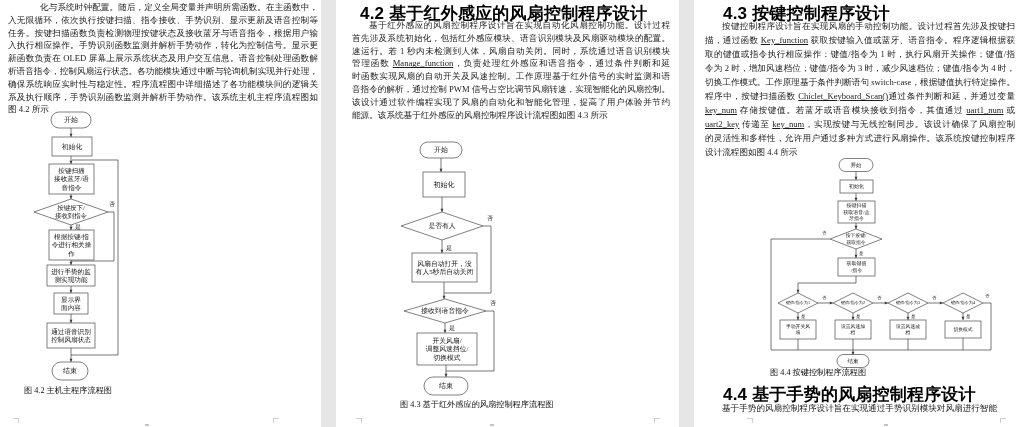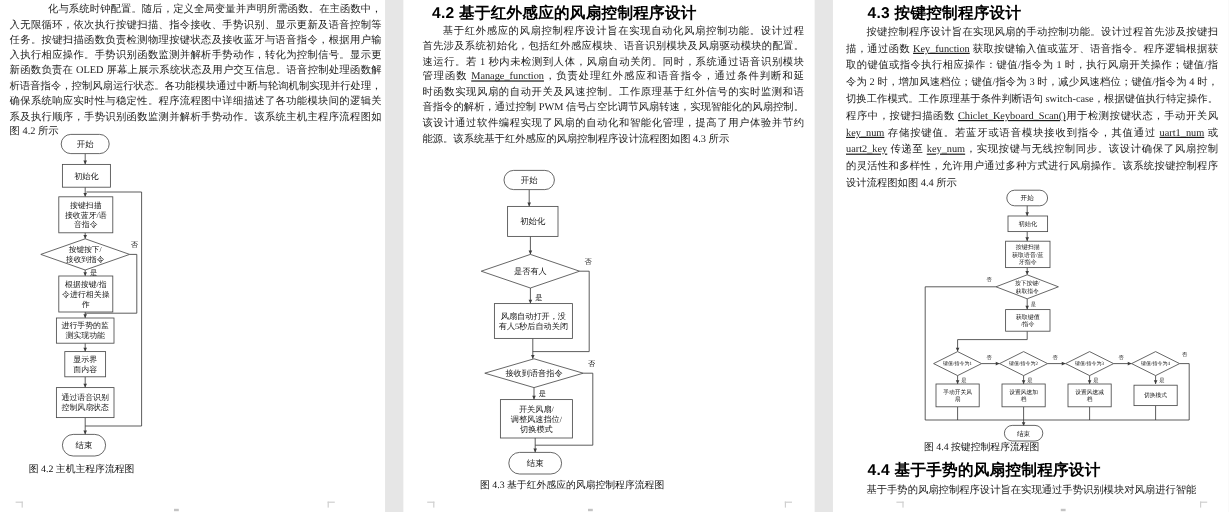--- a/index.html
+++ b/index.html
@@ -1,20 +1,20 @@
 <!DOCTYPE html>
 <html><head>
 <meta charset="utf-8">
 <style>
   html,body{margin:0;padding:0;}
   body{width:1024px;height:427px;background:#e6e6e6;position:relative;overflow:hidden;
        font-family:"Liberation Serif","DejaVu Serif",serif;}
   .page{position:absolute;top:0;height:427px;background:#ffffff;}
   .h{position:absolute;font-family:"Liberation Sans","DejaVu Sans",sans-serif;font-weight:bold;
-     font-size:13px;color:#000;white-space:nowrap;letter-spacing:.2px;}
+     font-size:17px;color:#000;white-space:nowrap;letter-spacing:.2px;}
   .para{position:absolute;color:#1c1c1c;font-size:8.6px;}
   .ln{text-align:justify;text-align-last:justify;overflow:hidden;}
   .ln.last{text-align-last:left;}
   .ln.ind{text-indent:17px;}
   .u{text-decoration:underline;text-underline-offset:1px;}
   .cap{position:absolute;font-size:8.2px;color:#111;white-space:nowrap;}
   svg.fc{position:absolute;left:0;top:0;pointer-events:none;}
   .cm{position:absolute;width:5px;height:4px;border-top:1px solid #cfcfcf;}
   .cm.l{border-right:1px solid #cfcfcf;}
   .cm.r{border-left:1px solid #cfcfcf;}
@@ -133,21 +133,21 @@
       <div class="dot" style="left: 154px; top: 424px;"></div>
     </div>
     <div class="page" style="left: 694px; width: 330px;">
       <div class="h" style="left: 29px; top: 2px;">4.3  按键控制程序设计</div>
       <div class="para" style="left: 11px; top: 19px; width: 310px;">
         <div class="ln ind" style="height: 14px; line-height: 14px;"><span>按键控制程序设计旨在实现风扇的手动控制功能。设计过程首先涉及按键扫</span></div>
         <div class="ln" style="height: 14px; line-height: 14px;"><span>描，通过函数 </span><span class="u">Key_function</span><span> 获取按键输入值或蓝牙、语音指令。程序逻辑根据获</span></div>
         <div class="ln" style="height: 14px; line-height: 14px;"><span>取的键值或指令执行相应操作：键值/指令为 1 时，执行风扇开关操作；键值/指</span></div>
         <div class="ln" style="height: 14px; line-height: 14px;"><span>令为 2 时，增加风速档位；键值/指令为 3 时，减少风速档位；键值/指令为 4 时，</span></div>
         <div class="ln" style="height: 14px; line-height: 14px;"><span>切换工作模式。工作原理基于条件判断语句 switch-case，根据键值执行特定操作。</span></div>
-        <div class="ln" style="height: 14px; line-height: 14px;"><span>程序中，按键扫描函数 </span><span class="u">Chiclet_Keyboard_Scan()</span><span>用于检测按键状态，手动开关风</span></div>
+        <div class="ln" style="height: 14px; line-height: 14px;"><span>程序中，按键扫描函数 </span><span class="u">Chiclet_Keyboard_Scan()</span><span>通过条件判断和延，并通过变量</span></div>
         <div class="ln" style="height: 14px; line-height: 14px;"><span class="u">key_num</span><span> 存储按键值。若蓝牙或语音模块接收到指令，其值通过 </span><span class="u">uart1_num</span><span> 或</span></div>
         <div class="ln" style="height: 14px; line-height: 14px;"><span class="u">uart2_key</span><span> 传递至 </span><span class="u">key_num</span><span>，实现按键与无线控制同步。该设计确保了风扇控制</span></div>
         <div class="ln" style="height: 14px; line-height: 14px;"><span>的灵活性和多样性，允许用户通过多种方式进行风扇操作。该系统按键控制程序</span></div>
         <div class="ln last" style="height: 14px; line-height: 14px;"><span>设计流程图如图 4.4 所示</span></div>
       </div>
       <div class="cap" style="left: 76px; top: 367px;">图 4.4 按键控制程序流程图</div>
       <div class="h" style="left: 29px; top: 383px;">4.4  基于手势的风扇控制程序设计</div>
       <div class="para" style="left: 11px; top: 401px; width: 310px;">
         <div class="ln last ind" style="height: 14px; line-height: 14px;"><span>基于手势的风扇控制程序设计旨在实现通过手势识别模块对风扇进行智能</span></div>
       </div>

